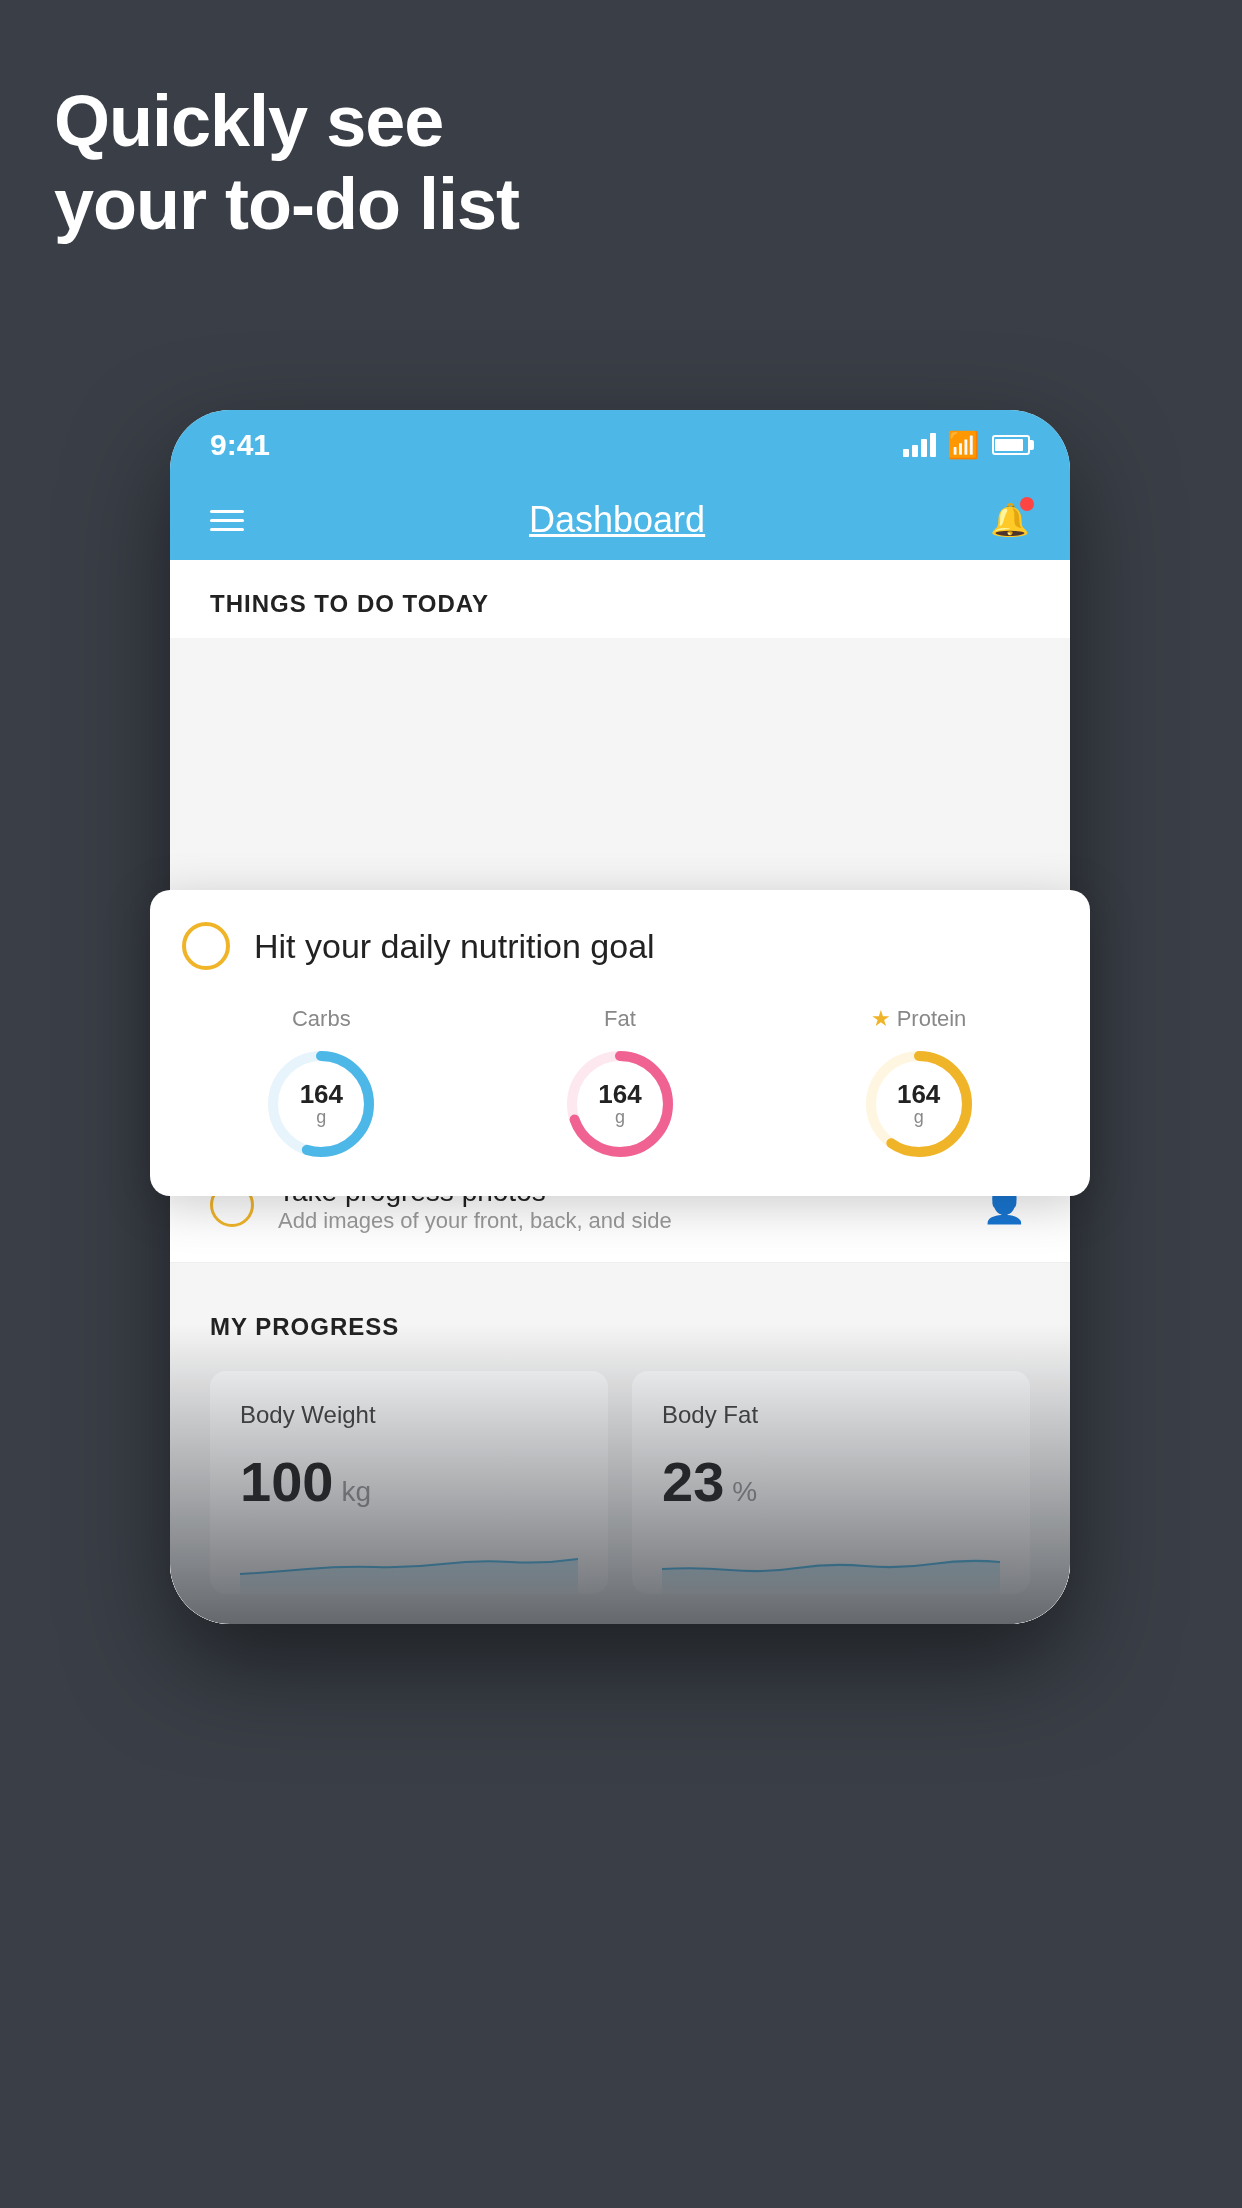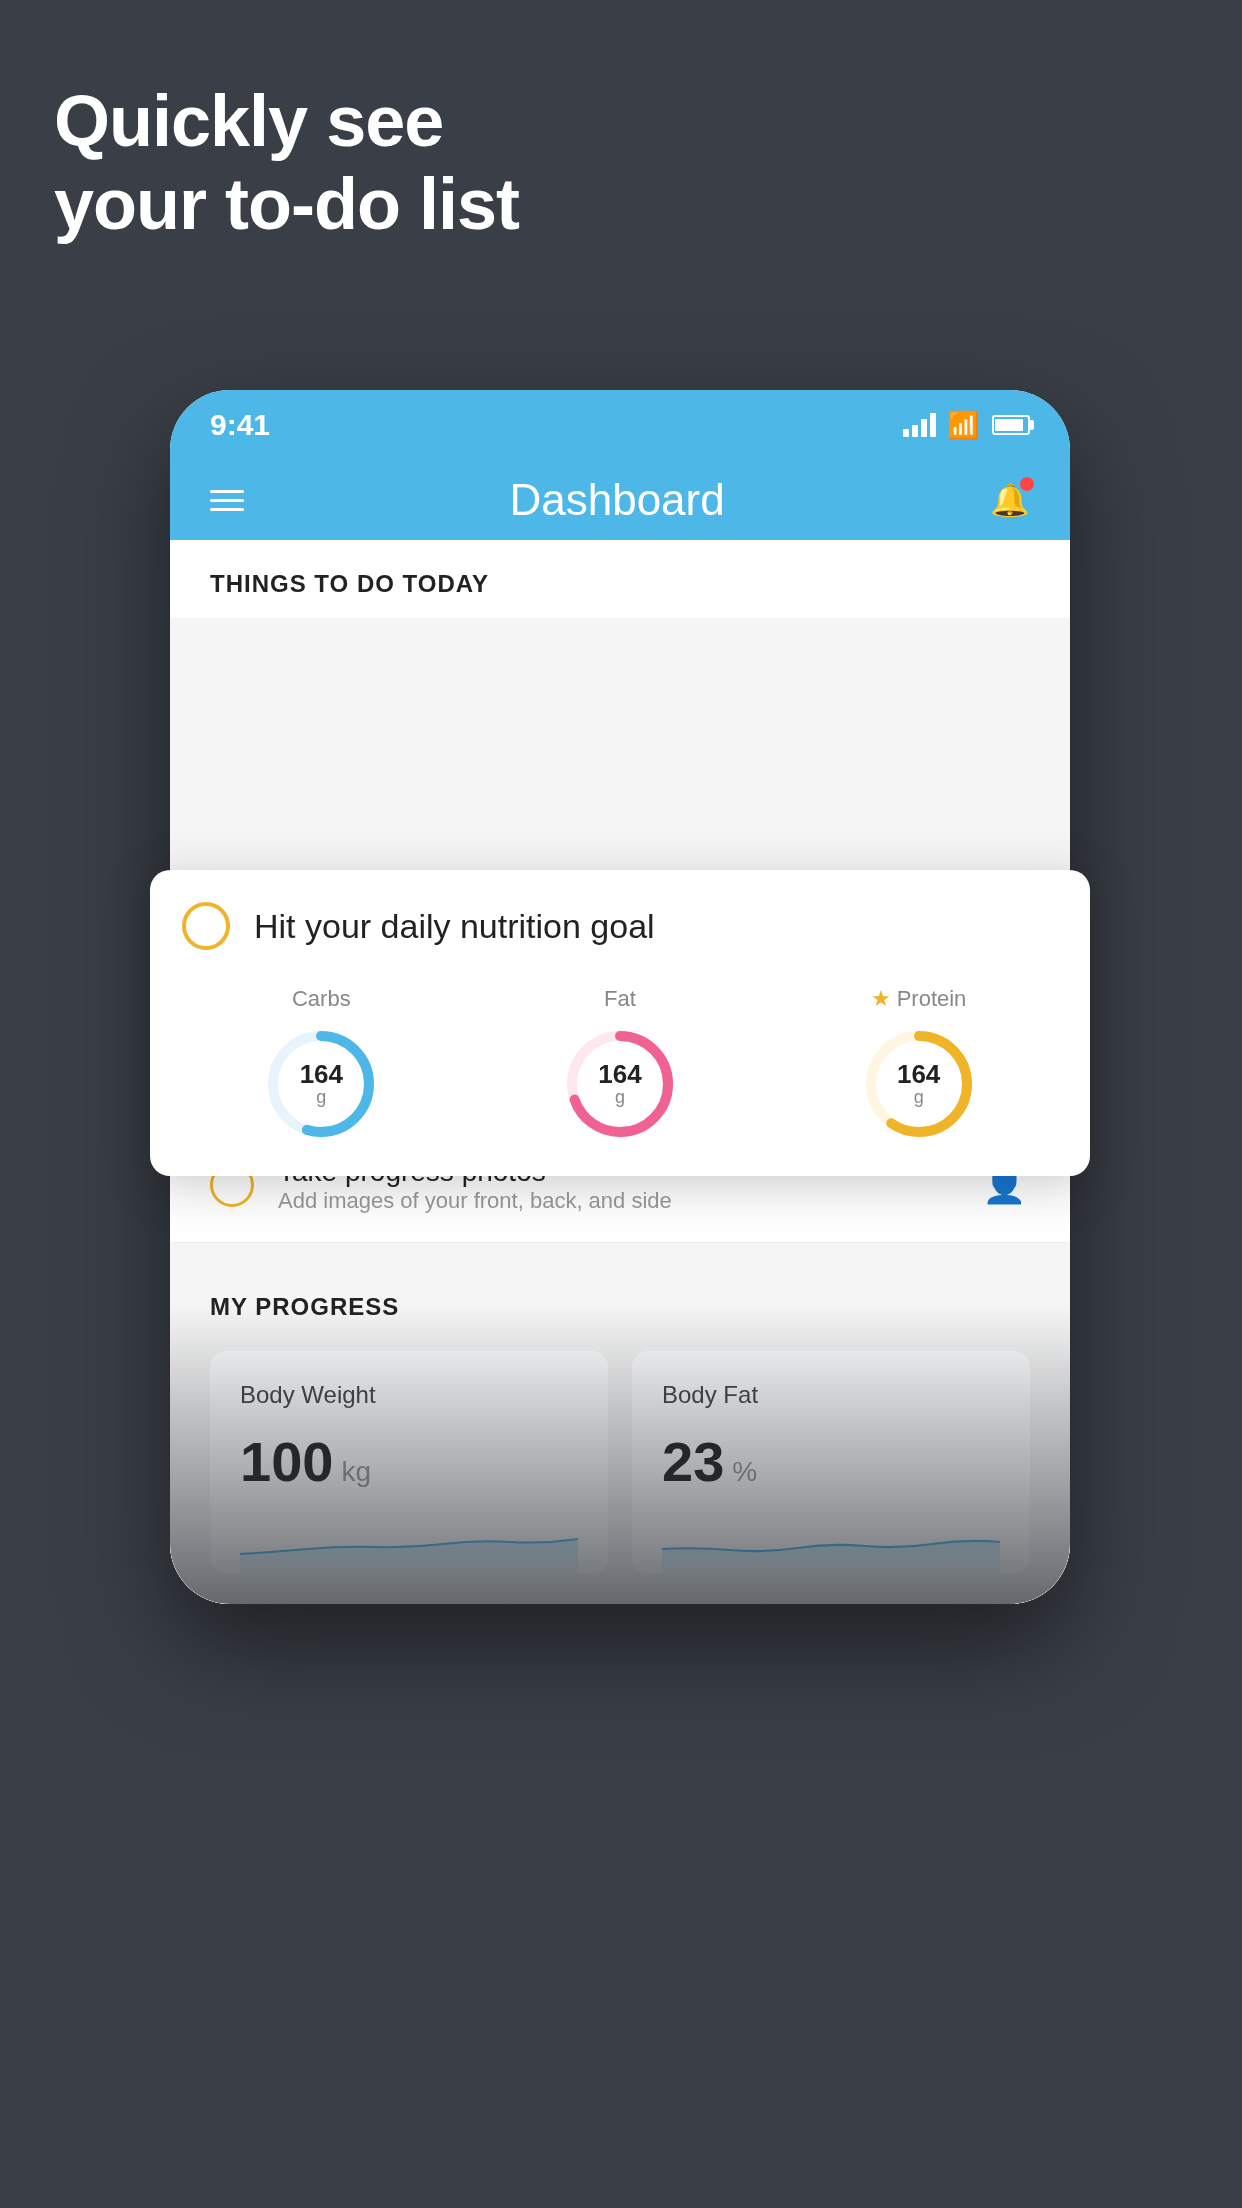--- a/index.html
+++ b/index.html
@@ -21,21 +21,21 @@
       color: #ffffff;
       font-size: 72px;
       font-weight: 800;
       line-height: 1.15;
       letter-spacing: -1px;
     }
 
     
     .phone-container {
       position: absolute;
-      top: 390px;
+      top: 410px;
       left: 170px;
       width: 900px;
       height: 1750px;
     }
 
     .phone-frame {
       width: 900px;
       background: #ffffff;
       border-radius: 60px;
       overflow: hidden;
@@ -132,22 +132,23 @@
     .hamburger-icon span {
       display: block;
       width: 34px;
       height: 3px;
       background: white;
       border-radius: 2px;
     }
 
     .header-title {
       color: white;
-      font-size: 44px;
+      font-size: 36px;
       font-weight: 400;
+      text-decoration: underline;
     }
 
     .bell-icon-container {
       position: relative;
     }
     .bell-shape {
       width: 36px;
       height: 36px;
       color: white;
       font-size: 32px;

